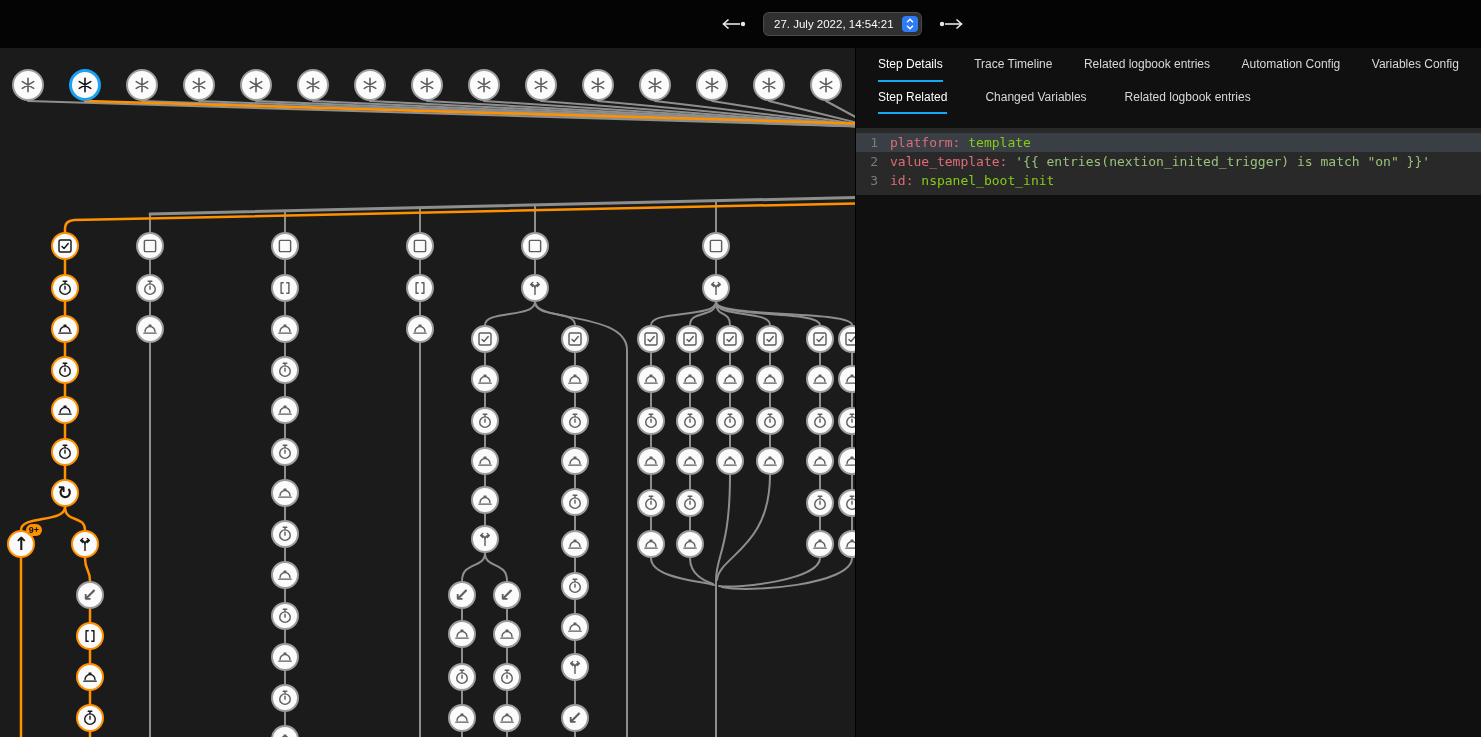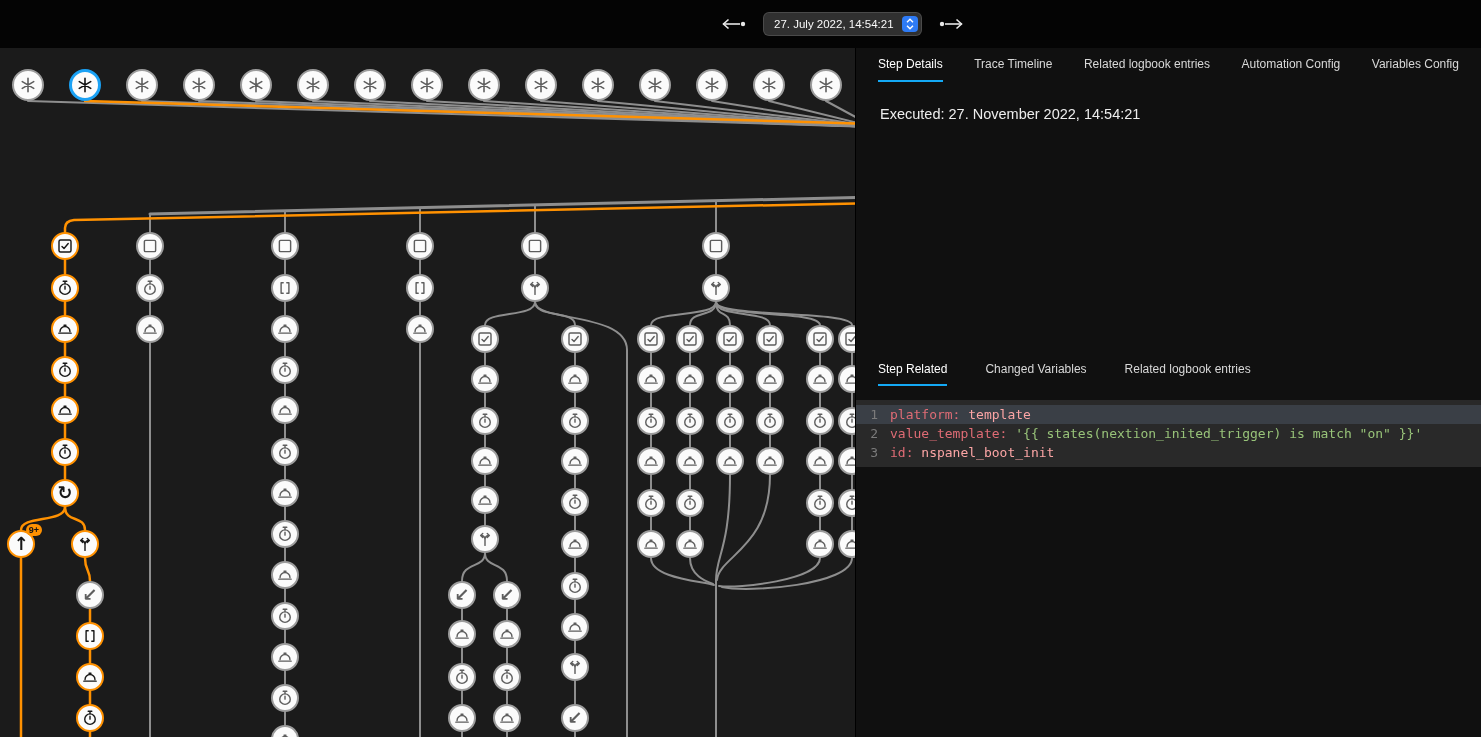--- a/index.html
+++ b/index.html
@@ -39,21 +39,21 @@
   .tab.active{color:#ffffff;border-bottom-color:#14a9f5}
   .details{height:272px;padding:24px;font-size:14.5px;color:#ededed;flex:0 0 auto}
   .code-wrap{flex:1;padding-top:14px}
   .code-block{background:#292929;padding:5px 0;font-family:"DejaVu Sans Mono",monospace;
               font-size:13px;line-height:19px}
   .code-line{display:flex}
   .code-line.active{background:#3a3f46}
   .gutter{width:34px;flex:0 0 34px;text-align:right;padding-right:12px;color:#7b7b7b}
   .code-text{white-space:pre}
   .tok-key{color:#e06c75}
-  .tok-plain{color:#fca5a5}
+  .tok-plain{color:#84cc16}
   .tok-str{color:#98c379}
 </style>
 </head>
 <body>
 
 <div class="graph">
   <svg class="edges" id="edge-svg" width="856" height="737">
       <path d="M28 101 L874 127" fill="none" stroke="#8e8e8e" stroke-width="2" stroke-linecap="round"></path>
       <path d="M142 101 L874 127" fill="none" stroke="#8e8e8e" stroke-width="2" stroke-linecap="round"></path>
       <path d="M199 101 L874 127" fill="none" stroke="#8e8e8e" stroke-width="2" stroke-linecap="round"></path>
@@ -944,37 +944,34 @@
 </div>
 
 <div class="panel">
   <div class="tabs top" id="top-tabs">
       <span class="tab active">Step Details</span>
       <span class="tab">Trace Timeline</span>
       <span class="tab">Related logbook entries</span>
       <span class="tab">Automation Config</span>
       <span class="tab">Variables Config</span>
     </div>
-  <div class="details">
-    <span>Executed: 27. November 2022, 14:54:21</span>
-  </div>
   <div class="tabs bottom" id="bottom-tabs">
       <span class="tab active">Step Related</span>
       <span class="tab">Changed Variables</span>
       <span class="tab">Related logbook entries</span>
     </div>
   <div class="code-wrap">
     <div class="code-block" id="code-lines">
         <div class="code-line active">
           <span class="gutter">1</span>
           <span class="code-text"><span class="tok-key">platform:</span><span class="tok-plain"> template</span></span>
         </div>
         <div class="code-line">
           <span class="gutter">2</span>
-          <span class="code-text"><span class="tok-key">value_template:</span><span class="tok-str"> '{{ states(nextion_inited_trigger) is match "on" }}'</span></span>
+          <span class="code-text"><span class="tok-key">value_template:</span><span class="tok-str"> '{{ entries(nextion_inited_trigger) is match "on" }}'</span></span>
         </div>
         <div class="code-line">
           <span class="gutter">3</span>
           <span class="code-text"><span class="tok-key">id:</span><span class="tok-plain"> nspanel_boot_init</span></span>
         </div>
       </div>
   </div>
 </div>
 
 <div class="topbar">

